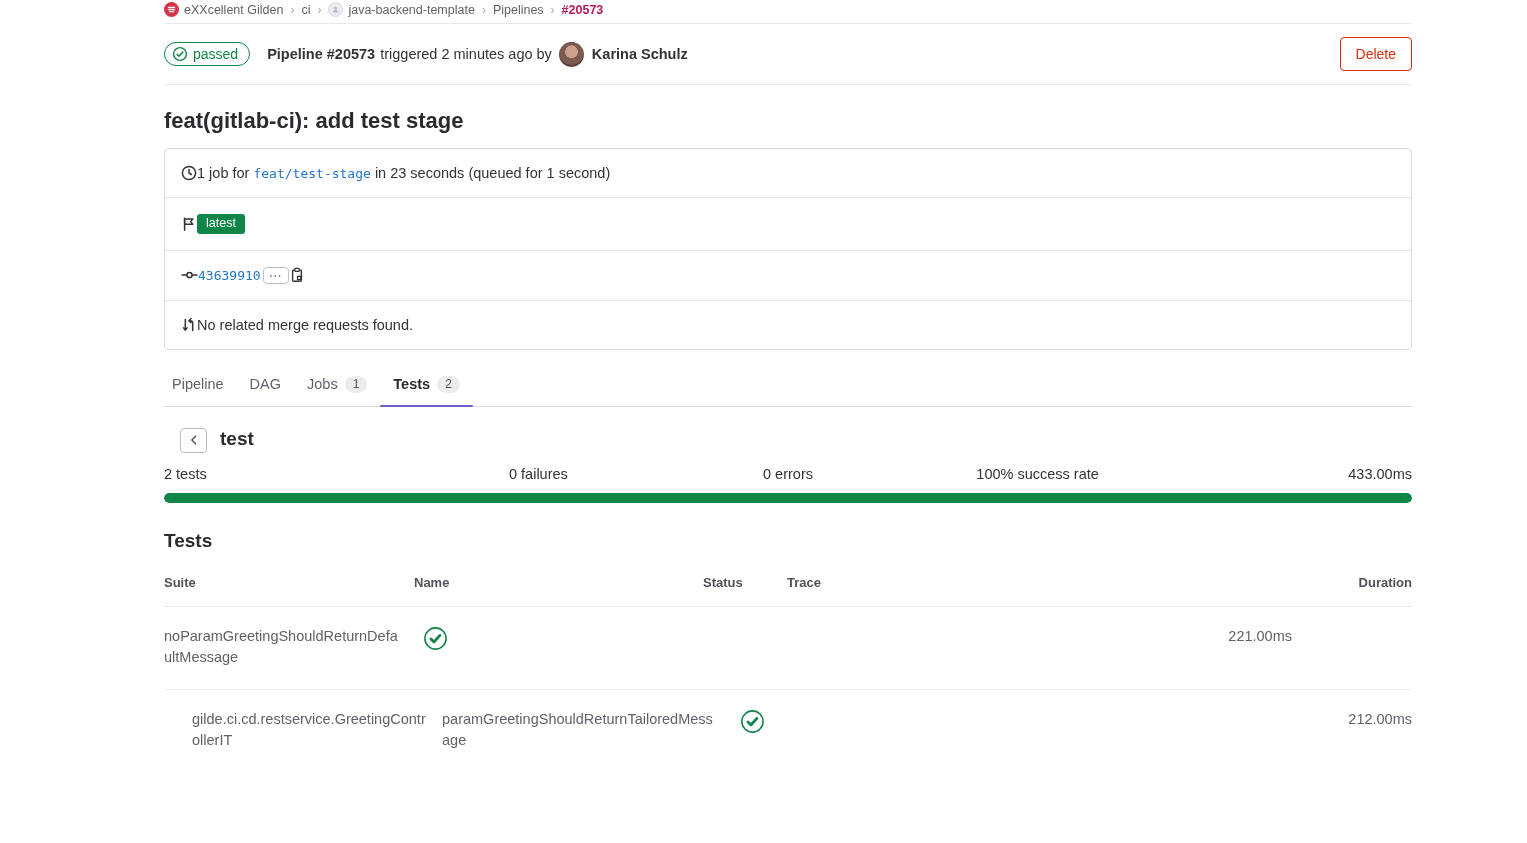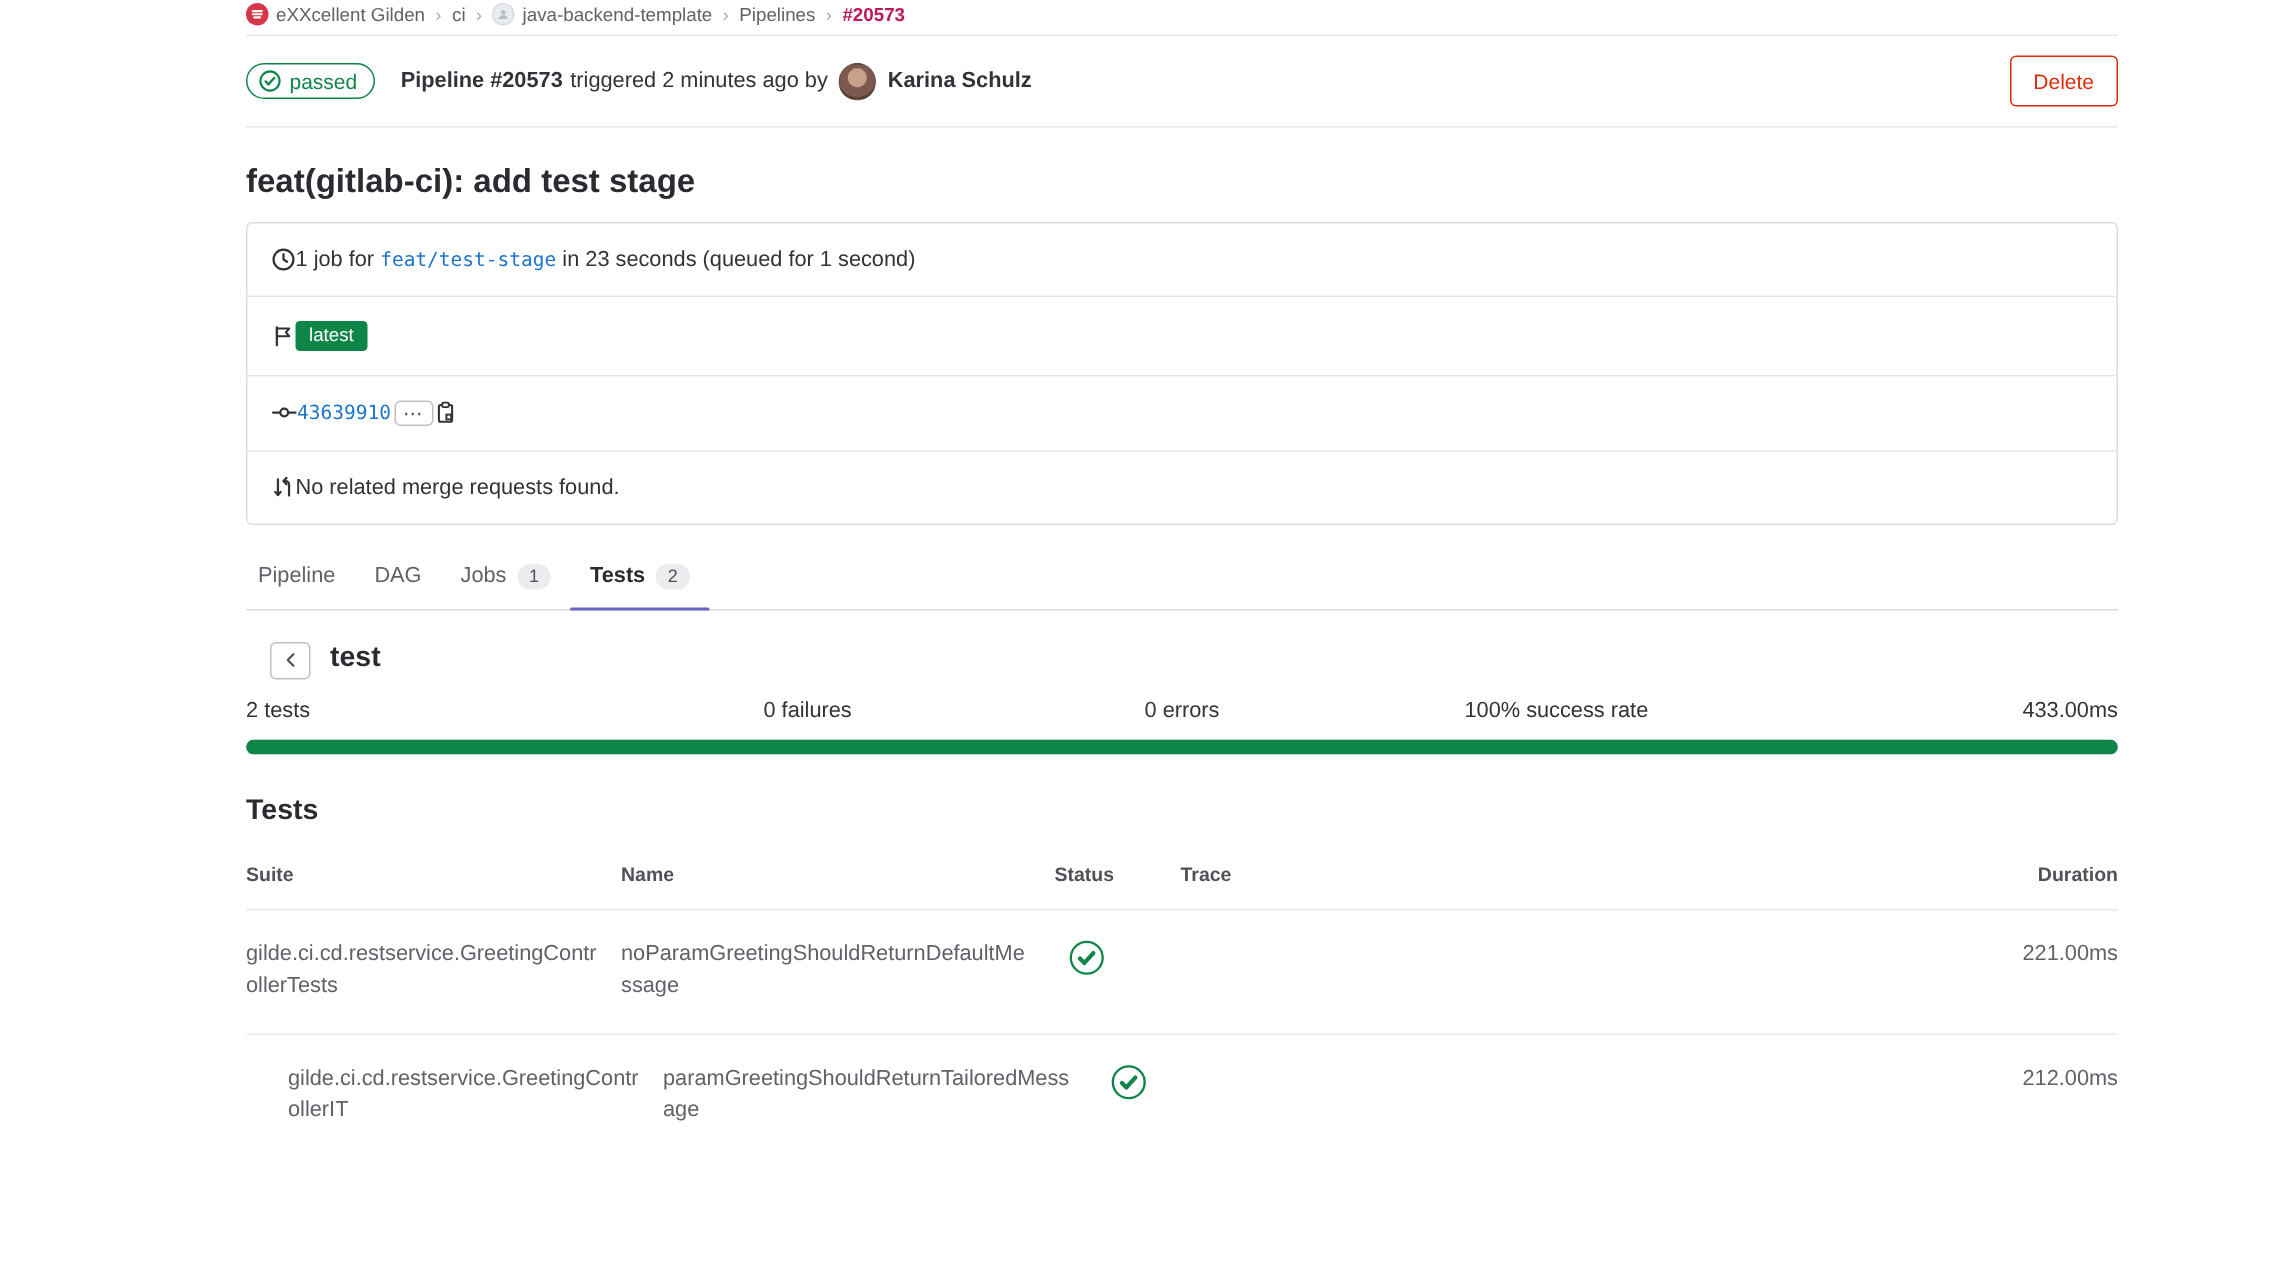--- a/index.html
+++ b/index.html
@@ -287,21 +287,20 @@
   <div>
     <div class="grid-row thead">
       <div class="cell">Suite</div>
       <div class="cell">Name</div>
       <div class="cell">Status</div>
       <div class="cell">Trace</div>
       <div class="cell col-duration">Duration</div>
     </div>
 
     <div class="grid-row trow">
-      <div class="cell">gilde.ci.cd.restservice.GreetingControllerTests</div>
       <div class="cell">noParamGreetingShouldReturnDefaultMessage</div>
       <div class="cell status-cell">
         <svg width="25" height="25" viewBox="0 0 16 16">
             <circle cx="8" cy="8" r="6.8" fill="none" stroke="#108548" stroke-width="1"></circle>
             <path d="M5.1 8.3l1.9 1.9 3.8-4.2" fill="none" stroke="#108548" stroke-width="1.8" stroke-linecap="round" stroke-linejoin="round"></path>
           </svg>
       </div>
       <div class="cell"></div>
       <div class="cell col-duration">221.00ms</div>
     </div>

